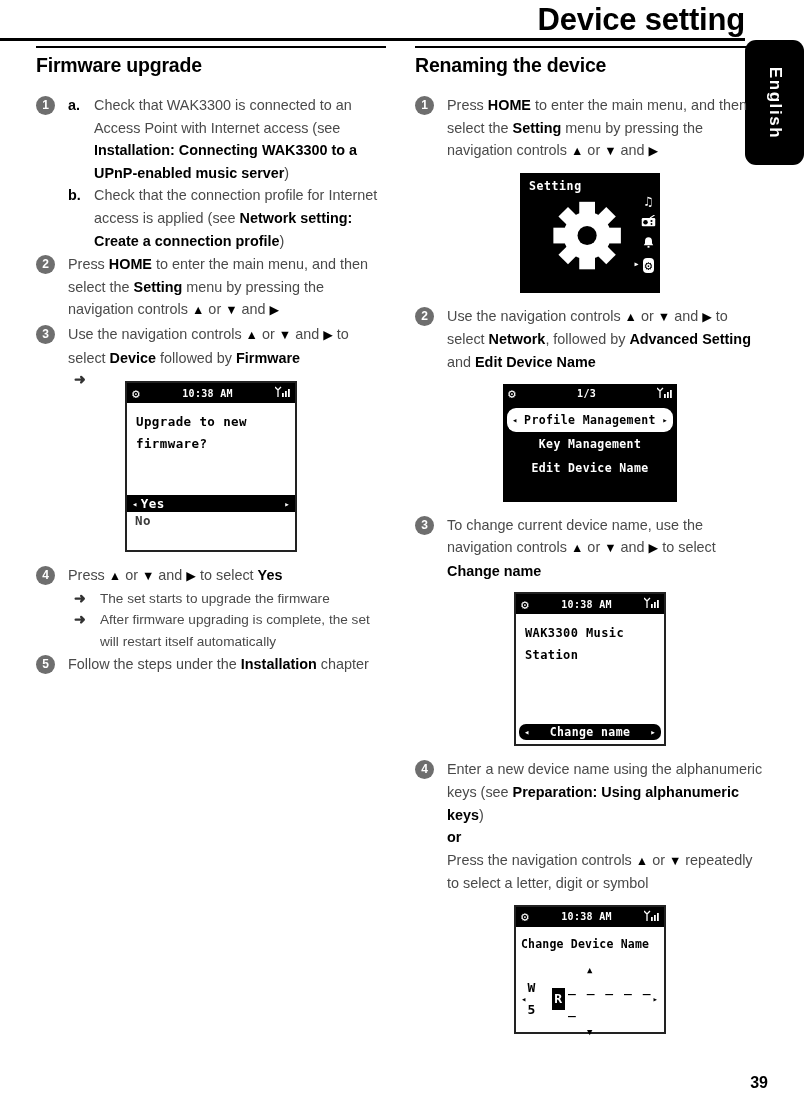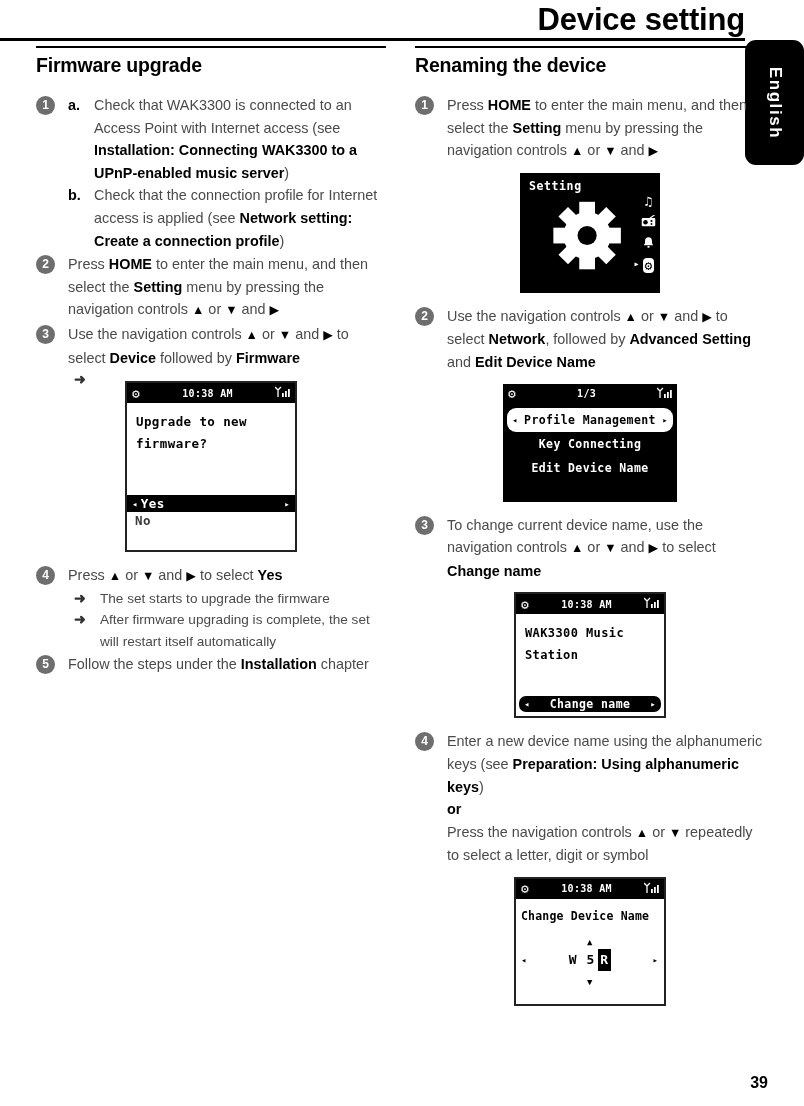--- a/index.html
+++ b/index.html
@@ -423,21 +423,21 @@
           </svg>
         </span>
       </div>
       <div class="lcd-body dark" style="height:98px;">
         <div class="lcd-opt sel-inv" style="font-size:11.5px;">
           <span class="car">◂</span>
           <span class="lbl">Profile Management</span>
           <span class="car">▸</span>
         </div>
         <div class="lcd-opt" style="font-size:11.5px;">
-          <span class="lbl">Key Connecting</span>
+          <span class="lbl">Key Management</span>
         </div>
         <div class="lcd-opt" style="font-size:11.5px;">
           <span class="lbl">Edit Device Name</span>
         </div>
       </div>
     </div>
   </div>
 
   <div class="step">
     <span class="step-num">3</span>
@@ -451,21 +451,21 @@
         <span class="time">10:38 AM</span>
         <span class="sig-glyph">
           <svg width="15" height="12" viewBox="0 0 15 12">
             <path d="M0 1 L3 4 M6 1 L3 4 M3 4 L3 11" stroke="#fff" stroke-width="1.3" fill="none"></path>
             <rect x="7" y="7" width="1.8" height="4" fill="#fff"></rect>
             <rect x="10" y="5" width="1.8" height="6" fill="#fff"></rect>
             <rect x="13" y="3" width="1.8" height="8" fill="#fff"></rect>
           </svg>
         </span>
       </div>
-      <div class="lcd-body" style="height:82px;font-size:12px;">
+      <div class="lcd-body" style="height:110px;font-size:12px;">
         <div>WAK3300 Music</div>
         <div>Station</div>
       </div>
       <div class="lcd-opt sel" style="margin:0 3px 4px 3px;border-radius:7px;font-size:11.5px;">
         <span class="car">◂</span>
         <span class="lbl">Change name</span>
         <span class="car">▸</span>
       </div>
     </div>
   </div>
@@ -490,20 +490,21 @@
         </span>
       </div>
       <div class="lcd-body" style="height:105px;font-size:11.5px;padding:6px 5px;">
         <div style="letter-spacing:0.2px;">Change Device Name</div>
         <div class="updown" style="margin-top:10px;">▲</div>
         <div class="entry-row">
           <span style="font-size:9px;">◂</span>
           <span class="entry-chars">
             <span>W 5</span>
             <span class="hl">R</span>
+            <span class="entry-dashes">_ _ _ _ _ _</span>
           </span>
           <span style="font-size:9px;">▸</span>
         </div>
         <div class="updown" style="margin-top:6px;">▼</div>
       </div>
     </div>
   </div>
 </div>
 
 <div class="page-num">39</div>

